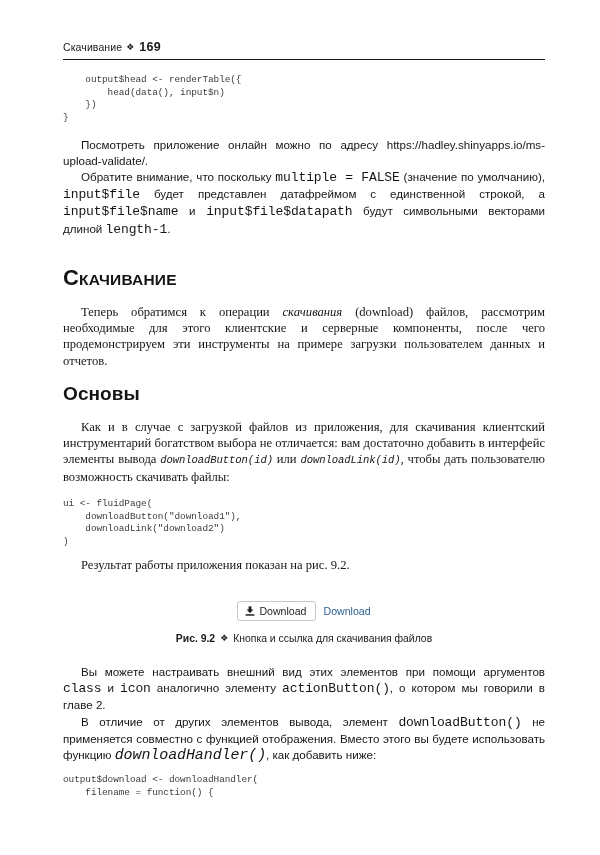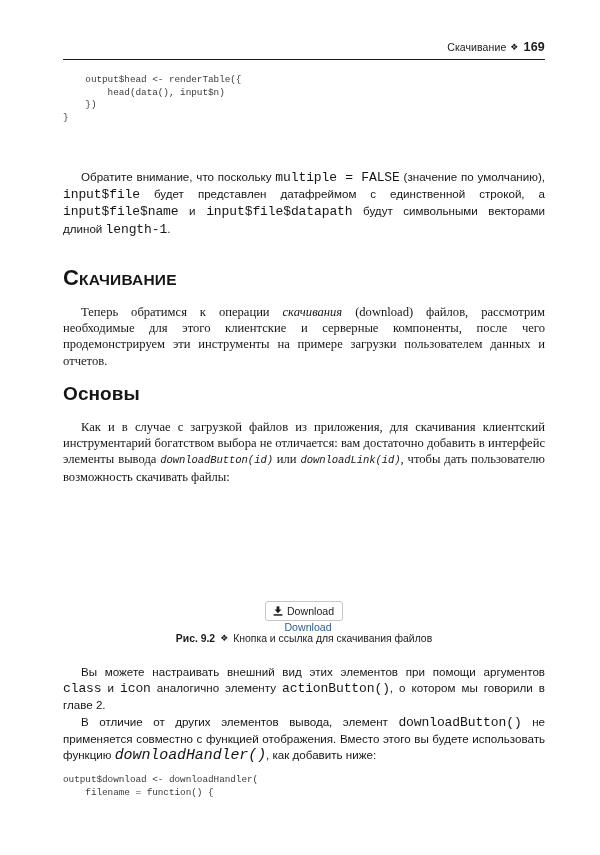--- a/index.html
+++ b/index.html
@@ -22,21 +22,20 @@
     height: 855px;
     box-sizing: border-box;
   }
 
   
   .running-head {
     position: absolute;
     left: 63px;
     top: 40px;
     width: 482px;
-    text-align: right;
     font-family: "Liberation Sans", sans-serif;
     font-size: 10.5px;
     color: #1a1a1a;
     letter-spacing: 0.1px;
     white-space: nowrap;
   }
   .running-head .rh-title {
     font-size: 10.5px;
   }
   .running-head .rh-diamond {
@@ -140,21 +139,20 @@
 
   
   .figure-row {
     position: absolute;
     left: 63px;
     top: 601px;
     width: 482px;
     display: flex;
     justify-content: center;
     align-items: center;
-    flex-direction: column;
   }
   .dl-button {
     display: inline-flex;
     align-items: center;
     gap: 4px;
     background: #ffffff;
     border: 1px solid #c6c6c6;
     border-radius: 3px;
     padding: 3px 8px 3px 7px;
     font-family: "Liberation Sans", sans-serif;
@@ -205,38 +203,48 @@
   <div class="running-head">
     <span class="rh-title">Скачивание</span><span class="rh-diamond">❖</span><span class="rh-page">169</span>
   </div>
   <div class="head-rule"></div>
 
   <div class="col code" style="top:74px;">    output$head &lt;- renderTable({
         head(data(), input$n)
     })
 }</div>
 
+  <div class="col" style="top:137px;">
+    <p class="para-sans"><span>Посмотреть приложение онлайн можно по адресу https://hadley.shinyapps.</span><span>io/ms-upload-validate/.</span></p>
+  </div>
 
   <div class="col" style="top:169px;">
     <p class="para-sans"><span>Обратите внимание, что поскольку </span><span class="mono">multiple = FALSE</span><span> (значение по умолчанию), </span><span class="mono">input$file</span><span> будет представлен датафреймом с единственной строкой, а </span><span class="mono">input$file$name</span><span> и </span><span class="mono">input$file$datapath</span><span> будут символьными векторами длиной </span><span class="mono">length-1</span><span>.</span></p>
   </div>
 
   <h1 class="h1 col" style="top:265px;"><span class="cap">С</span><span>качивание</span></h1>
 
   <div class="col" style="top:304px;">
     <p class="para"><span>Теперь обратимся к операции </span><span class="it">скачивания</span><span> (download) файлов, рассмотрим необходимые для этого клиентские и серверные компоненты, после чего продемонстрируем эти инструменты на примере загрузки пользователем данных и отчетов.</span></p>
   </div>
 
   <h2 class="h2 col" style="top:383px;">Основы</h2>
 
   <div class="col" style="top:419px;">
     <p class="para"><span>Как и в случае с загрузкой файлов из приложения, для скачивания клиентский инструментарий богатством выбора не отличается: вам достаточно добавить в интерфейс элементы вывода </span><span class="mono-i">downloadButton(id)</span><span> или </span><span class="mono-i">downloadLink(id)</span><span>, чтобы дать пользователю возможность скачивать файлы:</span></p>
   </div>
 
-
+  <div class="col code" style="top:498px;">ui &lt;- fluidPage(
+    downloadButton("download1"),
+    downloadLink("download2")
+)</div>
+
+  <div class="col" style="top:557px;">
+    <p class="para">Результат работы приложения показан на рис. 9.2.</p>
+  </div>
 
   <div class="figure-row">
     <span class="dl-button">
       <span class="dl-icon">
         <svg width="10" height="10" viewBox="0 0 10 10" aria-hidden="true">
           <rect x="3.6" y="0.4" width="2.8" height="3.6" fill="#1d1d1d"></rect>
           <polygon points="1.6,3.6 8.4,3.6 5,7.2" fill="#1d1d1d"></polygon>
           <rect x="0.6" y="8.2" width="8.8" height="1.5" fill="#1d1d1d"></rect>
         </svg>
       </span>

